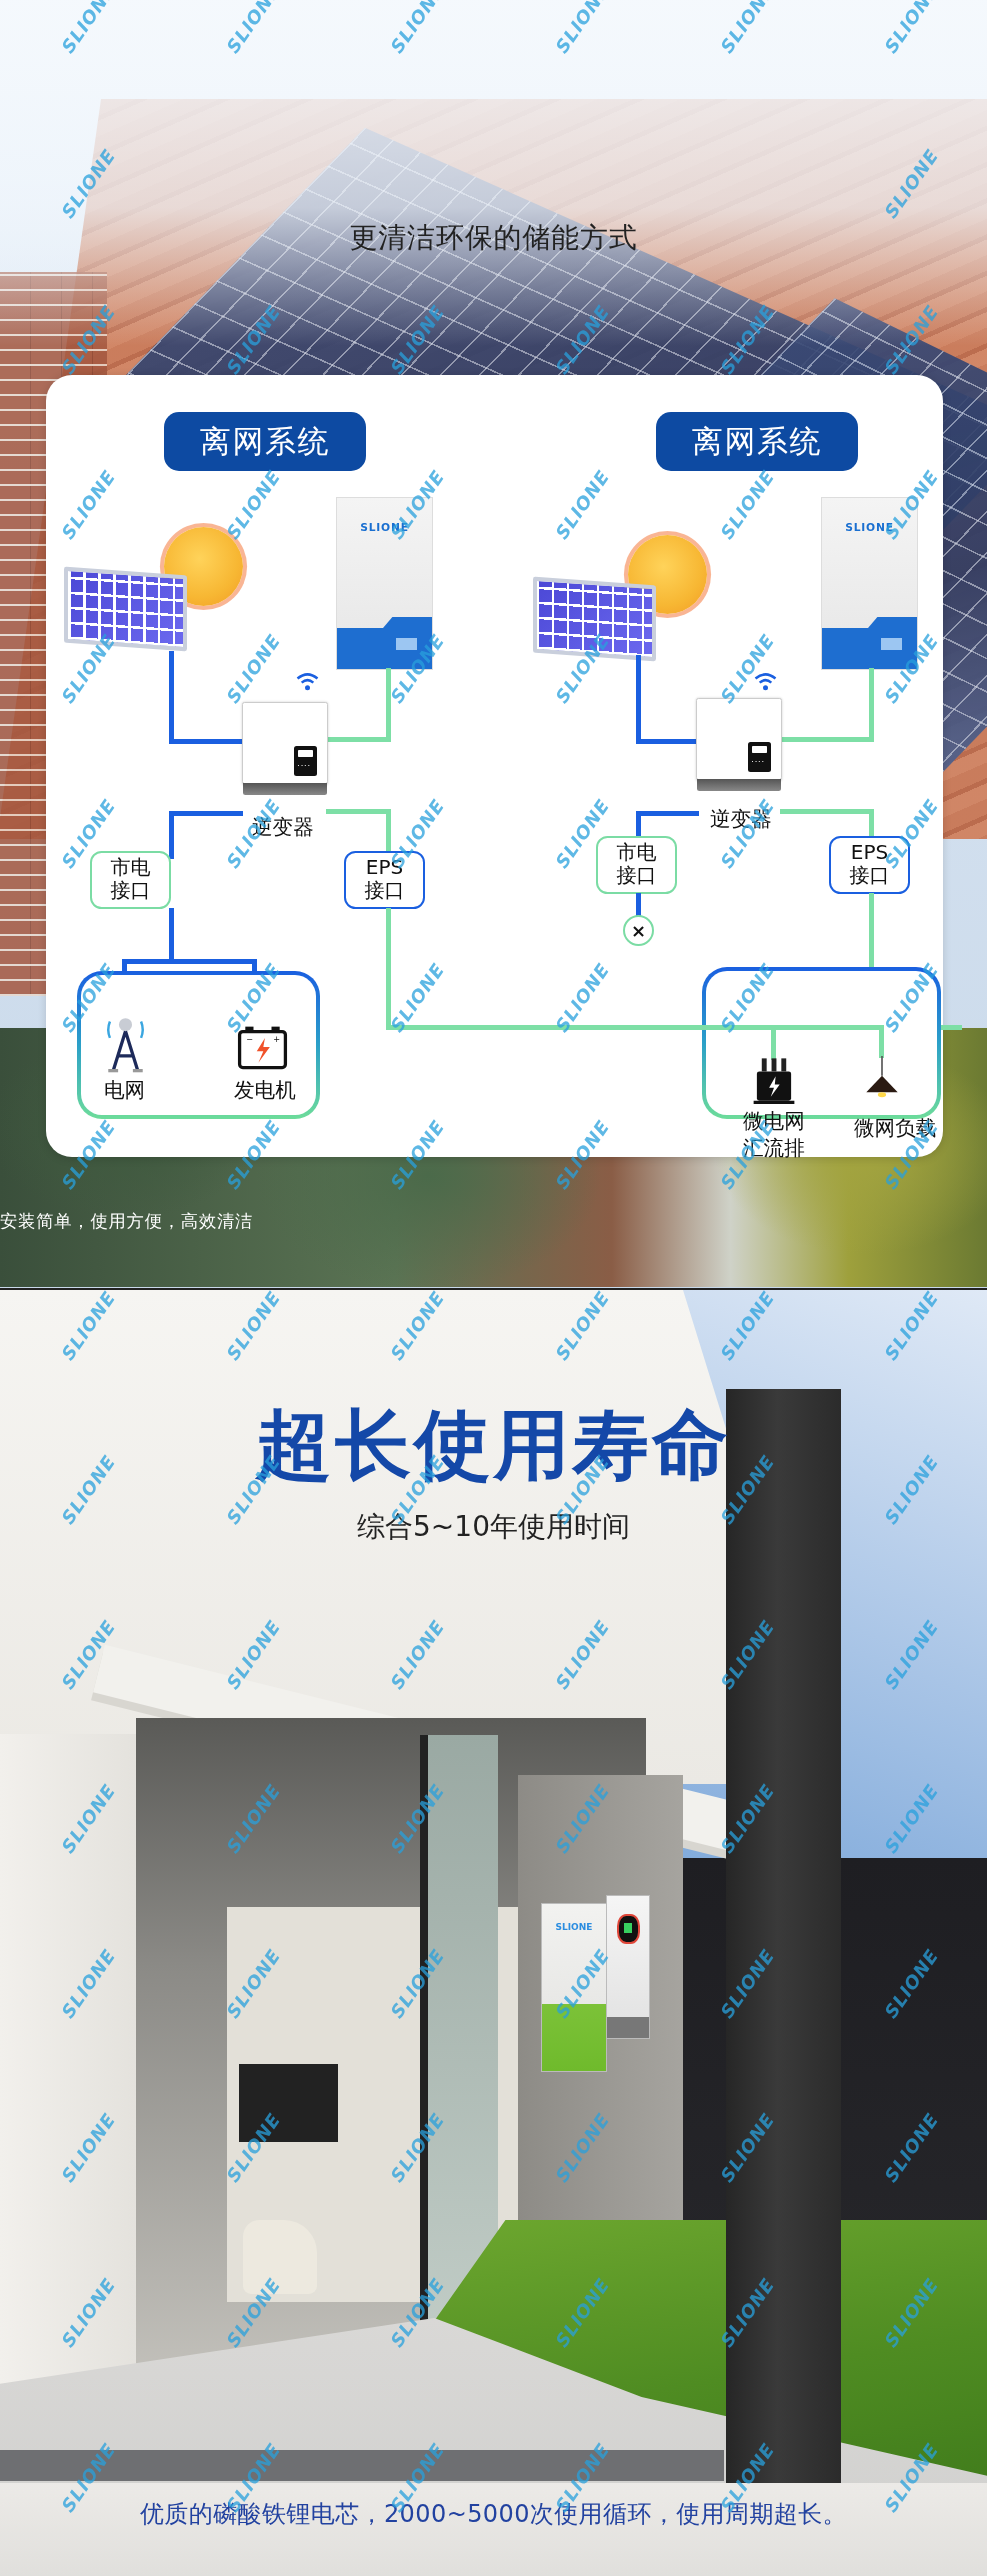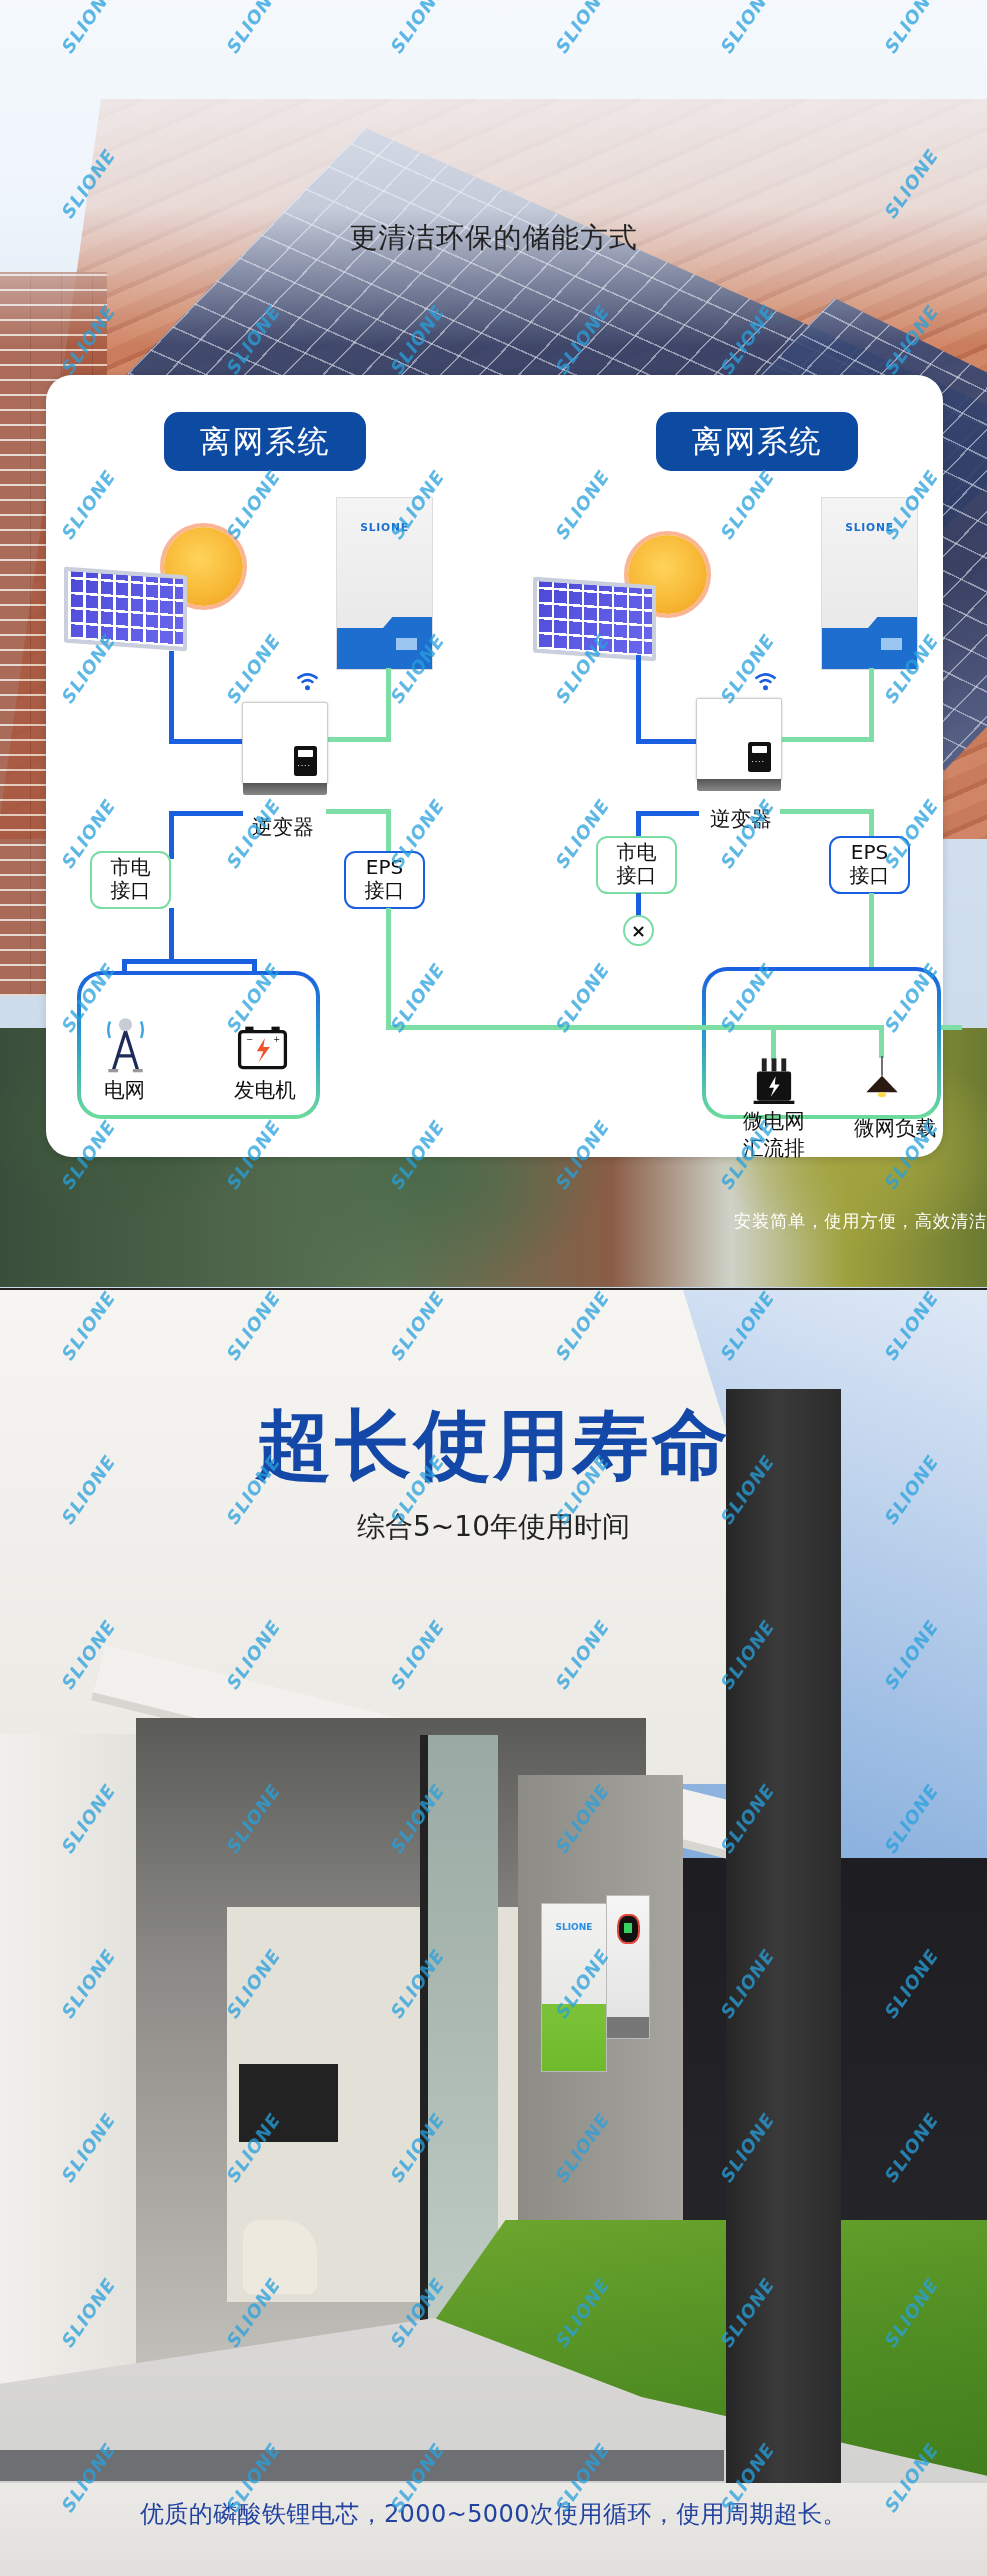--- a/index.html
+++ b/index.html
@@ -88,21 +88,21 @@
   .line { position: absolute; }
   .b { background: #1a5fe0; }
   .g { background: #7ddfa6; }
 
   .dash-box { position: absolute; border-radius: 25px; border: 4.1px dashed transparent;
     background:
       linear-gradient(#fff,#fff) padding-box,
       linear-gradient(180deg, #1a5fe0 0%, #2ba0c8 50%, #6ddc9a 100%) border-box; }
   .xcircle { position: absolute; width: 31px; height: 31px; border-radius: 50%; border: 2.5px solid #7bdca4; background: #fff; font-size: 18px; font-weight: bold; display: flex; align-items: center; justify-content: center; color: #111; }
 
-  .tagline { position: absolute; top: 1209px; left: 0; width: 987px; text-align: right; font-size: 17.3px; color: #fff; letter-spacing: 0.8px; }
+  .tagline { position: absolute; top: 1209px; left: 0; width: 987px; text-align: left; font-size: 17.3px; color: #fff; letter-spacing: 0.8px; }
 
   
   .s2-bg { position: absolute; inset: 0; background: #e9e8e4; }
   .sky { position: absolute; right: 0; top: 0; width: 461px; height: 576px; background: linear-gradient(200deg, #dfe9f6 0%, #a8c4e6 55%, #7aa6d9 100%); }
   .ceiling { position: absolute; left: 0; top: 0; width: 905px; height: 494px; background: linear-gradient(180deg, #f6f5f2 0%, #ebe9e4 100%);
     clip-path: polygon(0 0, 683px 0, 872px 609px, 461px 444px, 247px 576px, 0 576px); }
   .beam { position: absolute; left: 99px; top: 354px; width: 724px; height: 49px; background: #f2f1ed; transform: rotate(14deg); transform-origin: left; box-shadow: 0 8.2px 0 #d8d6d0; }
   .interior { position: absolute; left: 136px; top: 428px; width: 510px; height: 708px; background: linear-gradient(180deg, #5a5a57 0%, #8b8a86 35%, #c9c7c1 100%); }
   .interior .wall { position: absolute; left: 91px; top: 189px; width: 321px; height: 395px; background: #e3e0d8; }
   .interior .tv { position: absolute; left: 103px; top: 346px; width: 99px; height: 78px; background: #222; }

